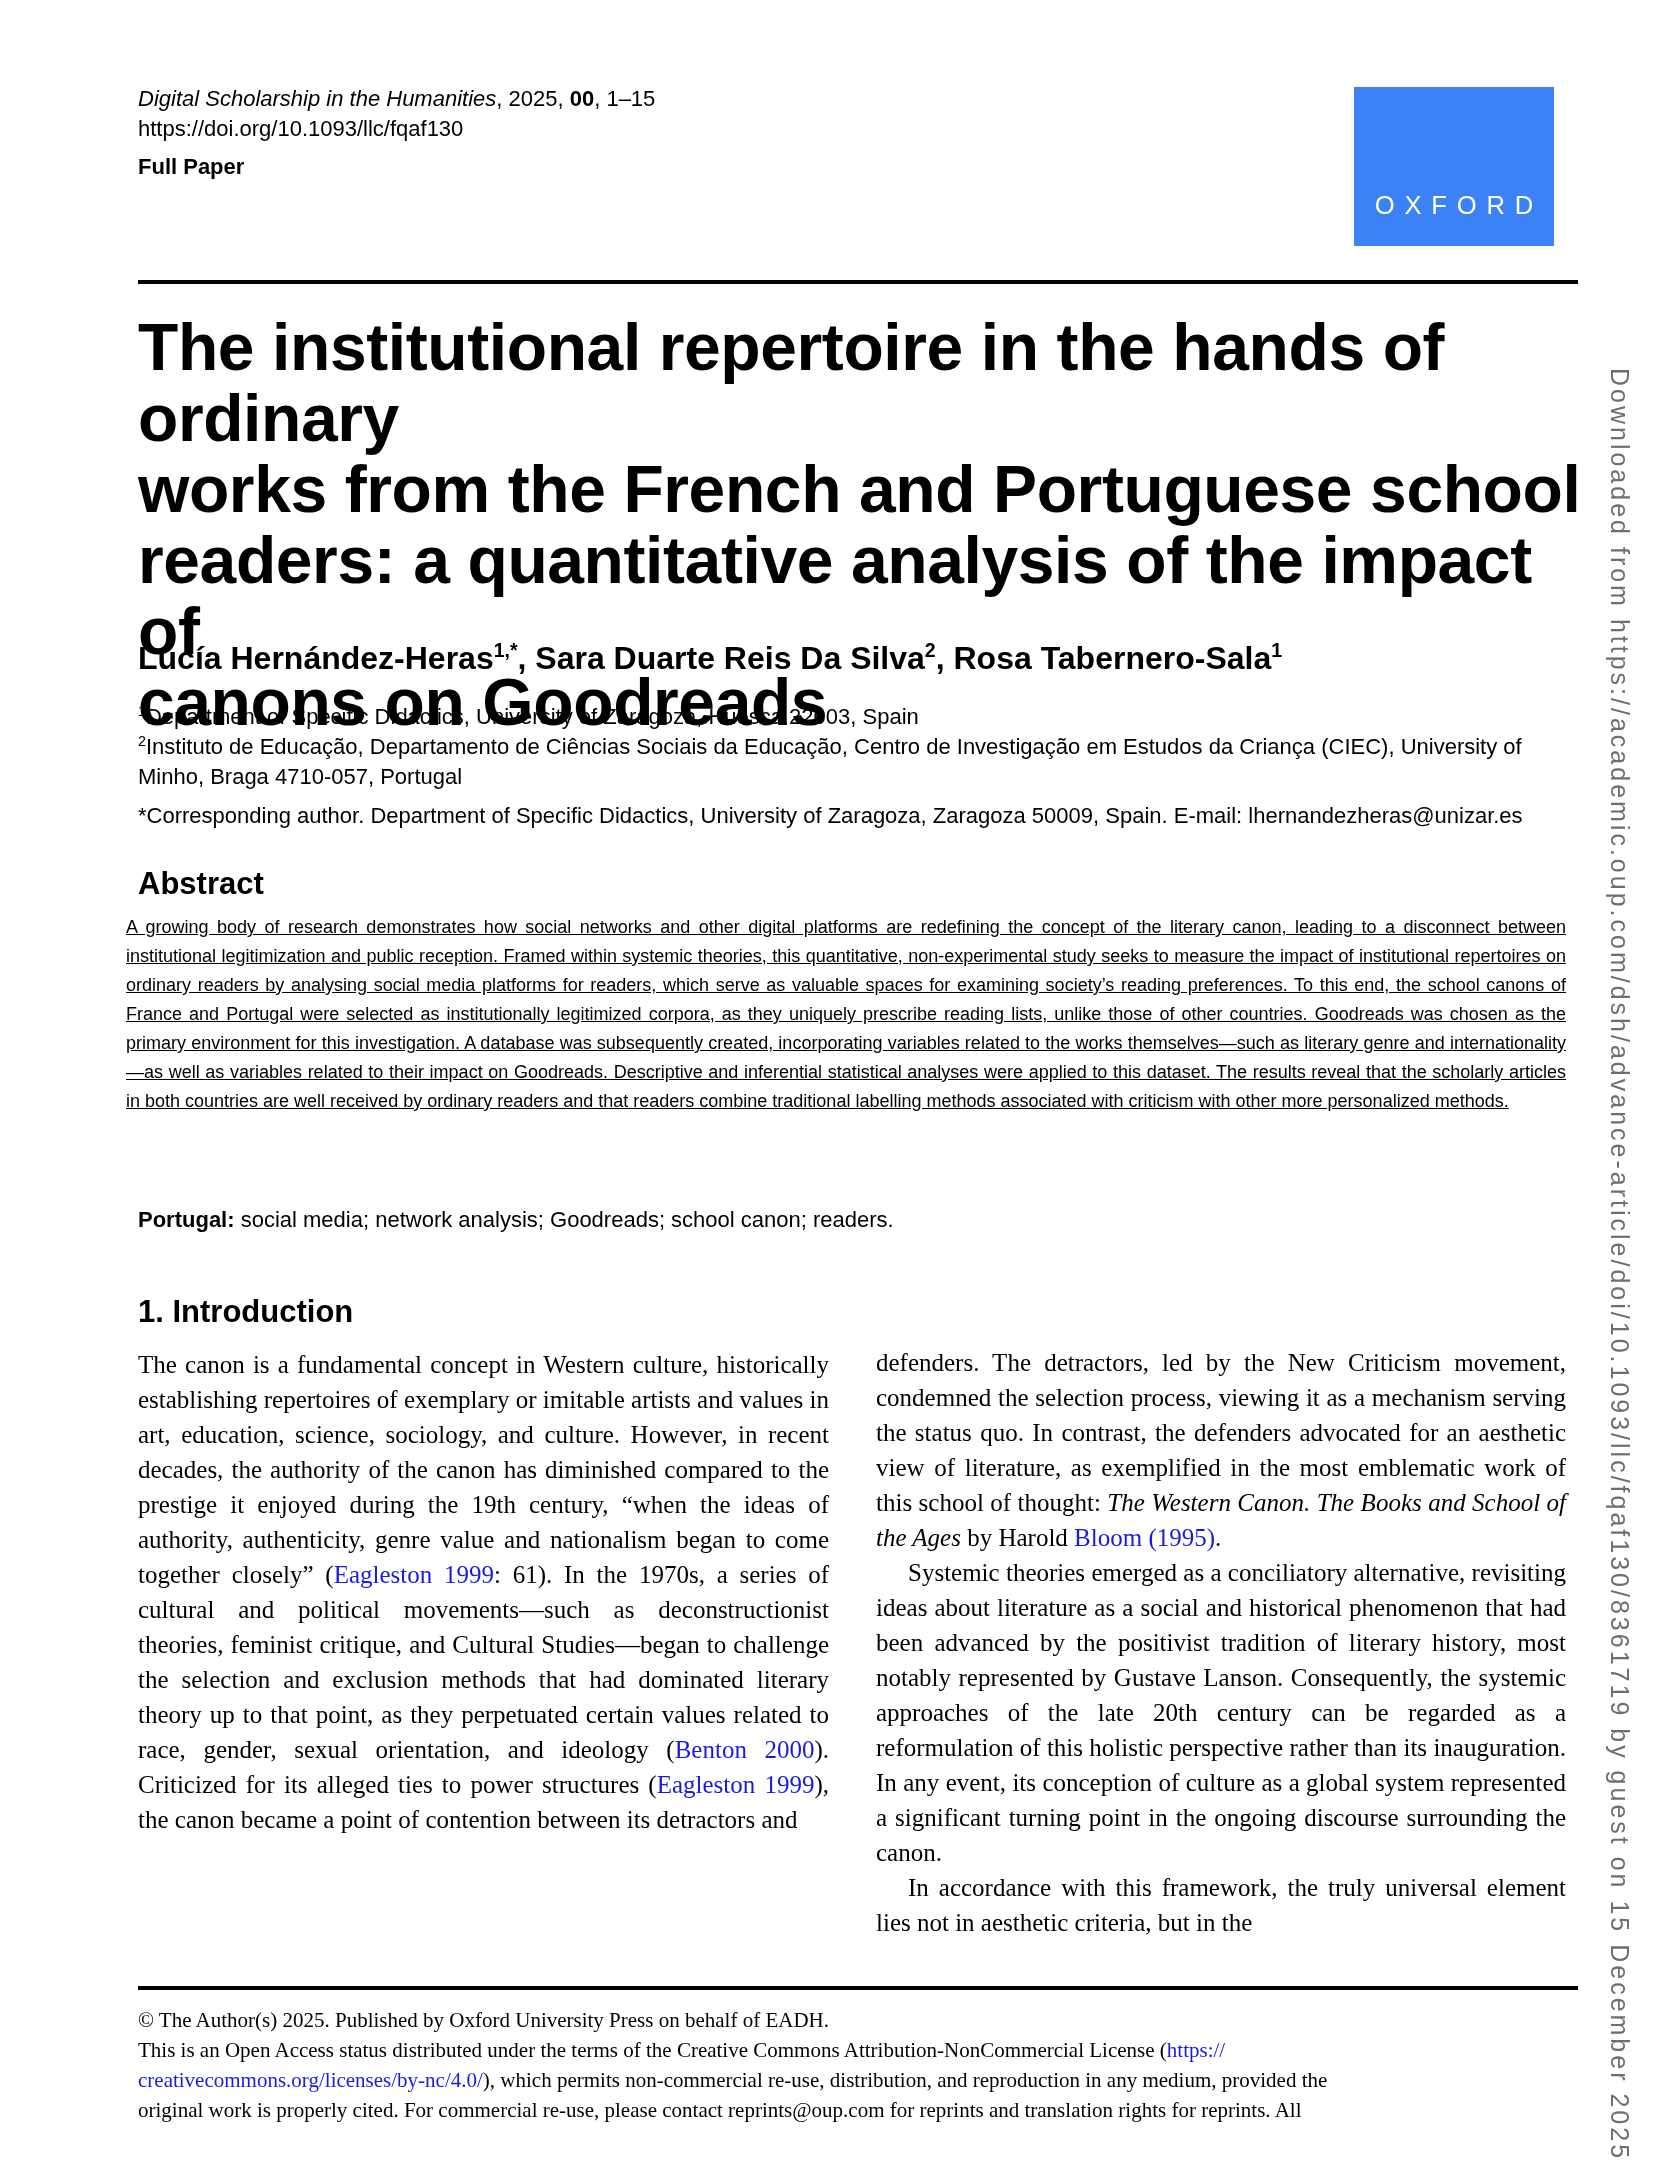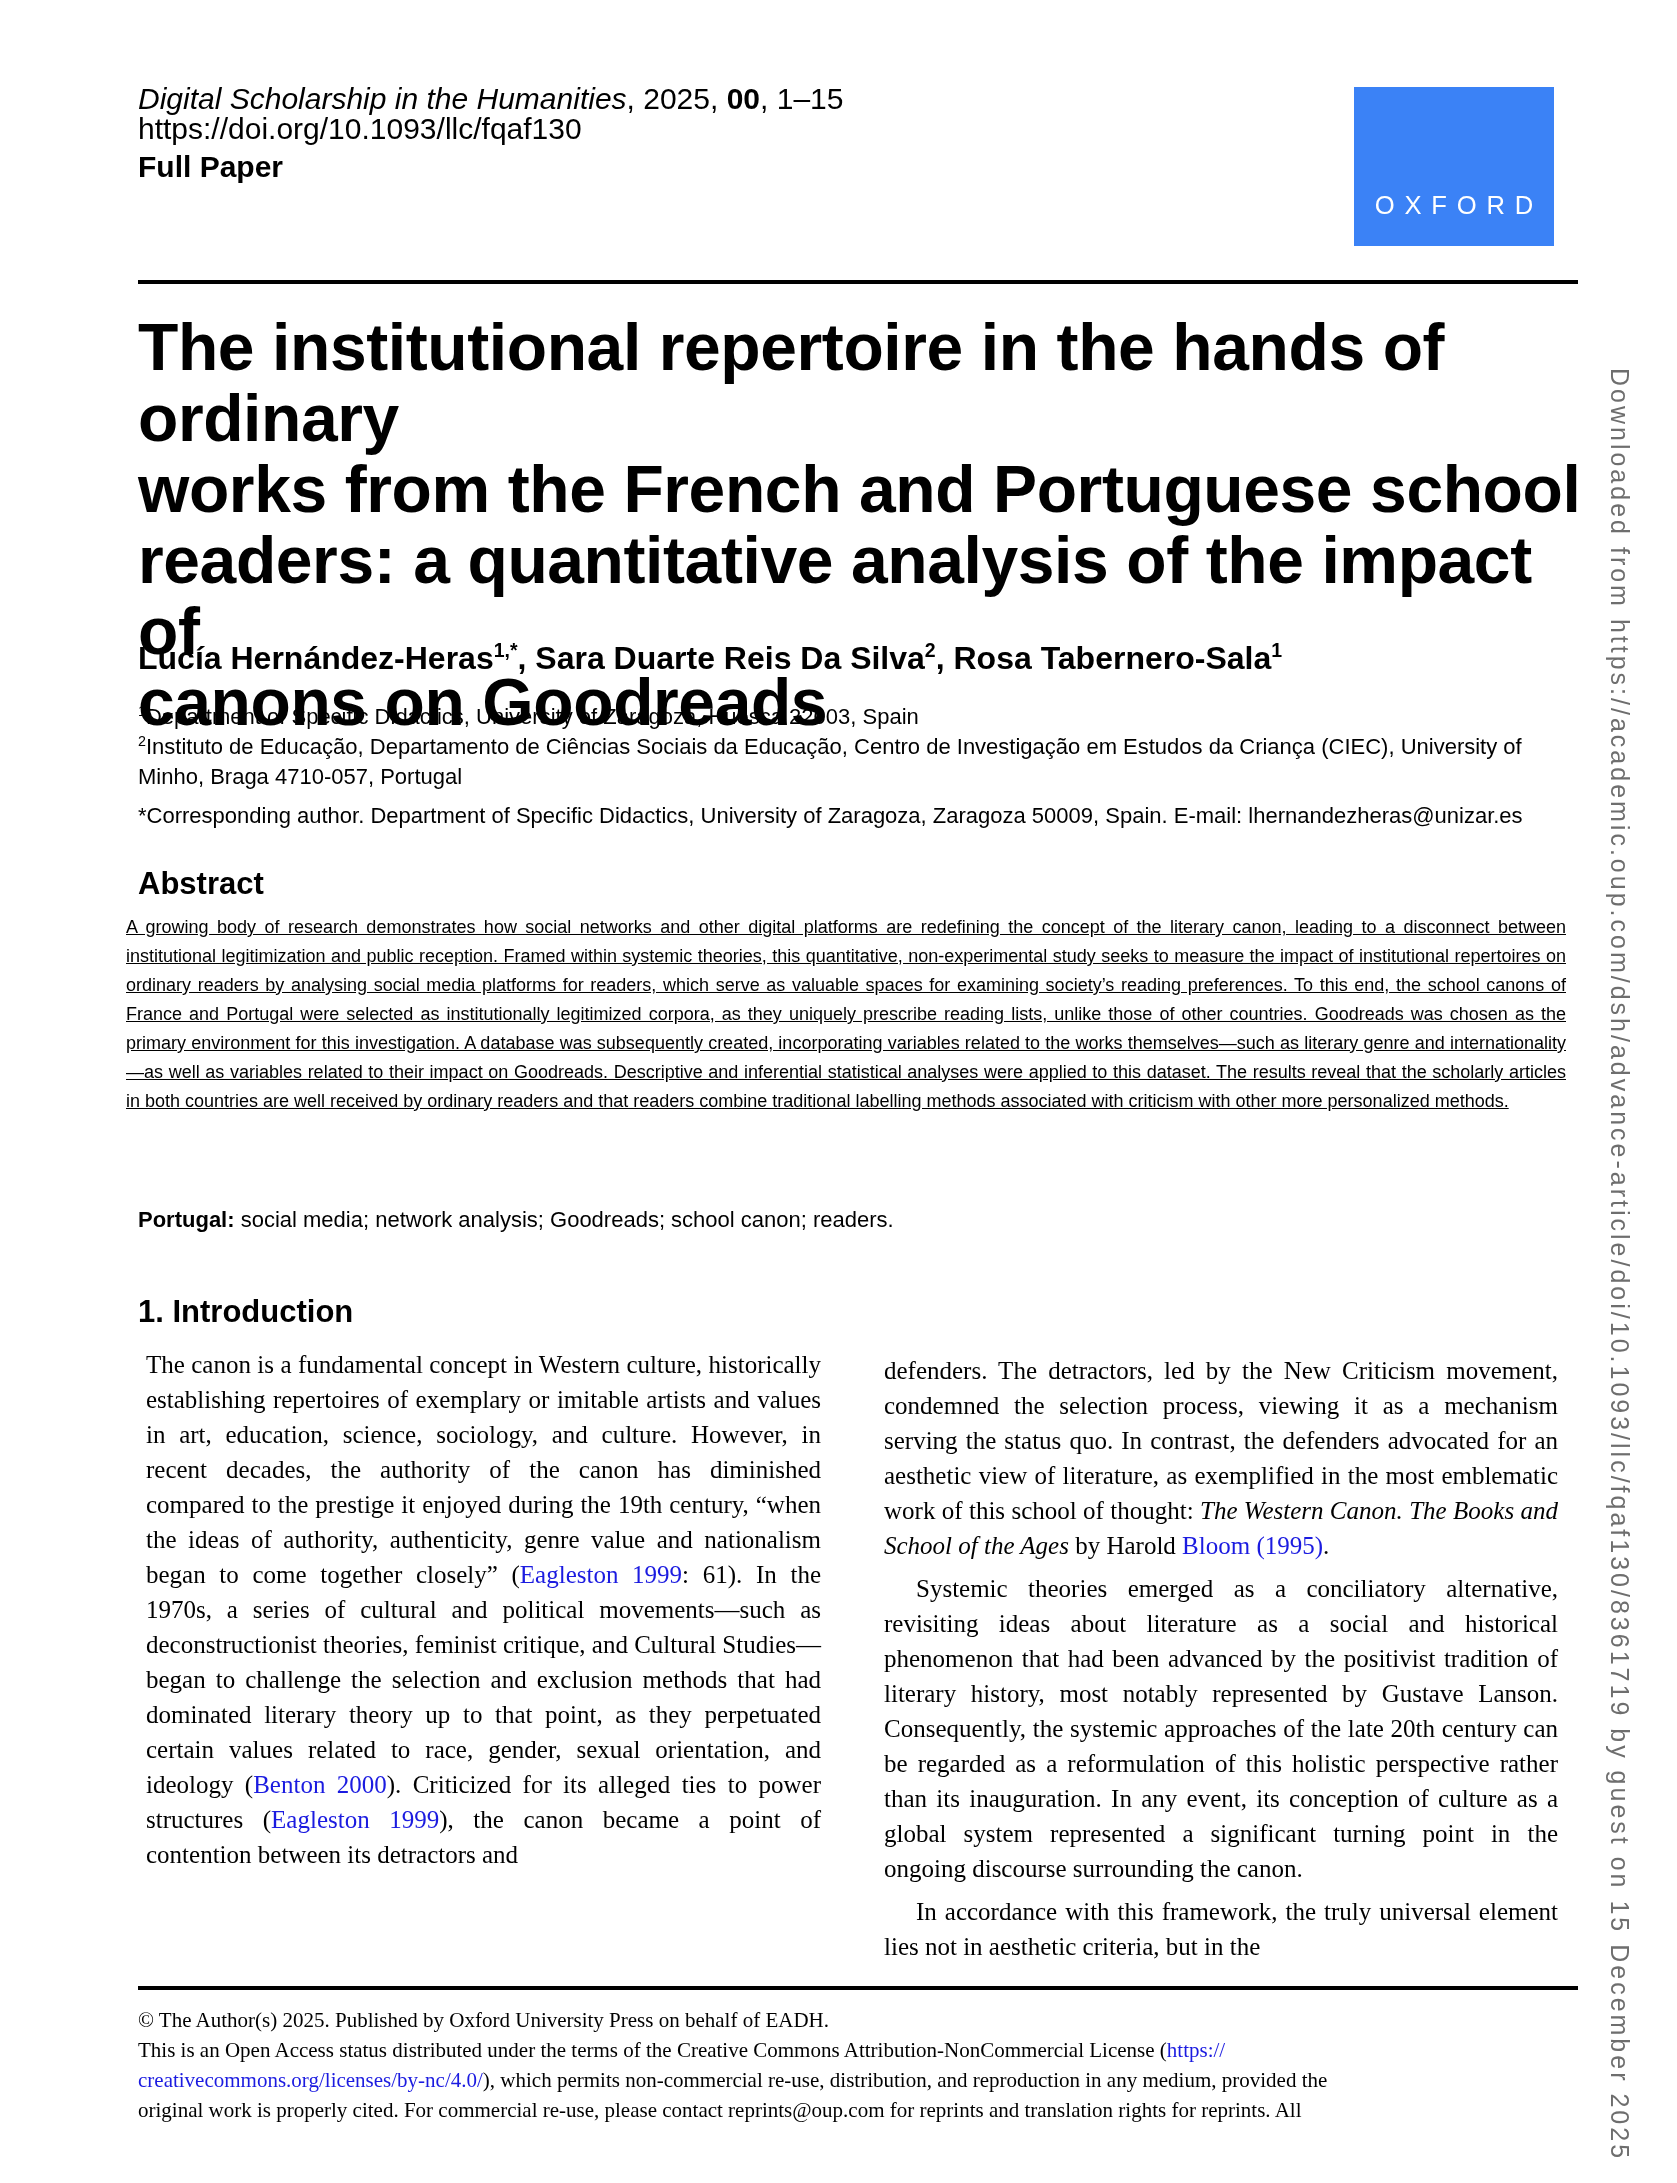--- a/index.html
+++ b/index.html
@@ -3,21 +3,21 @@
 <meta charset="utf-8">
 <style>
   html,body{margin:0;padding:0;}
   body{
     width:1677px;height:2183px;position:relative;background:#ffffff;color:#000;
     font-family:"Liberation Sans",sans-serif;-webkit-font-smoothing:antialiased;
   }
   .abs{position:absolute;}
 
   
-  .header{left:138px;top:84px;font-size:30px;line-height:30px;}
+  .header{left:138px;top:84px;font-size:22px;line-height:30px;}
   .journal-name{font-style:italic;}
   .vol{font-weight:bold;}
   .article-type{font-weight:bold;margin-top:7.5px;}
 
   
   .oxford-box{left:1354px;top:87px;width:200px;height:159px;background:#3b82f6;}
   .oxford-text{position:absolute;left:0;right:0;bottom:25.6px;text-align:center;
     color:#fff;font-size:25.6px;letter-spacing:9.8px;text-indent:9.8px;font-weight:400;}
 
   
@@ -42,21 +42,21 @@
   .abstract-text{left:126px;top:913px;width:1440px;font-size:18px;line-height:29px;text-align:justify;text-decoration:underline;}
   .keywords{left:138px;top:1205px;width:1440px;font-size:22px;line-height:29px;}
   .keywords-label{font-weight:bold;}
 
   
   .col{width:691px;}
   .col-left{left:138px;top:1294px;}
   .col-right{left:876px;top:1345px;width:690px;}
   .section-heading{font-size:31px;font-weight:bold;line-height:36px;margin:0 0 16.5px 0;}
   .body-copy{font-family:"Liberation Serif",serif;font-size:25px;line-height:35px;text-align:justify;}
-  .body-copy p{margin:8px;}
+  .body-copy p{margin:0;}
   .body-copy p.indent{text-indent:32px;}
   .italic{font-style:italic;}
   .link{color:#1b1be0;}
 
   
   .footer{left:138px;top:2005px;width:1451px;font-family:"Liberation Serif",serif;
     font-size:21px;line-height:30px;}
 
   
   .sidebar{left:1605px;top:368px;writing-mode:vertical-rl;text-orientation:mixed;

